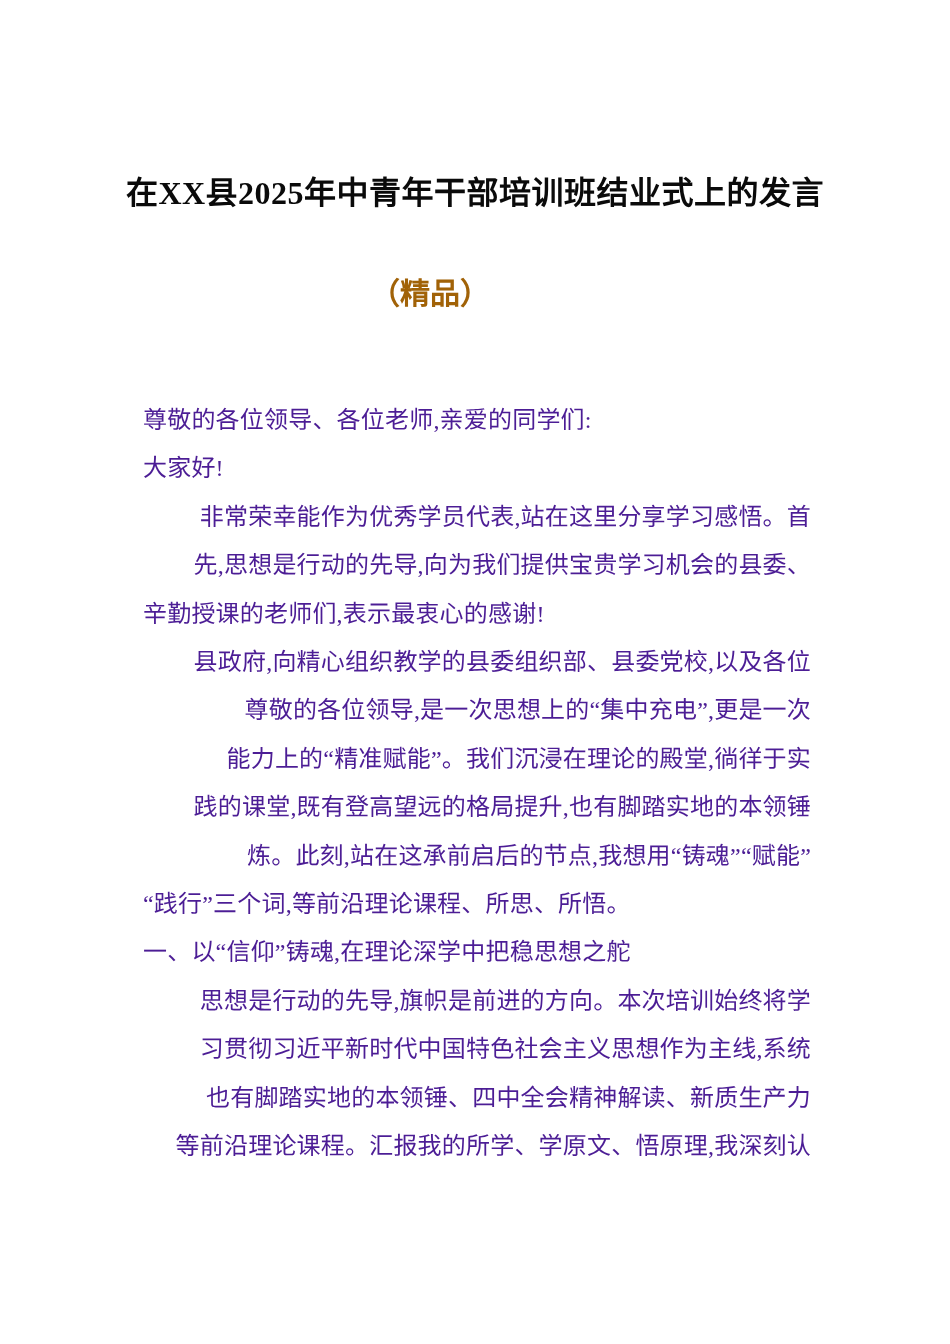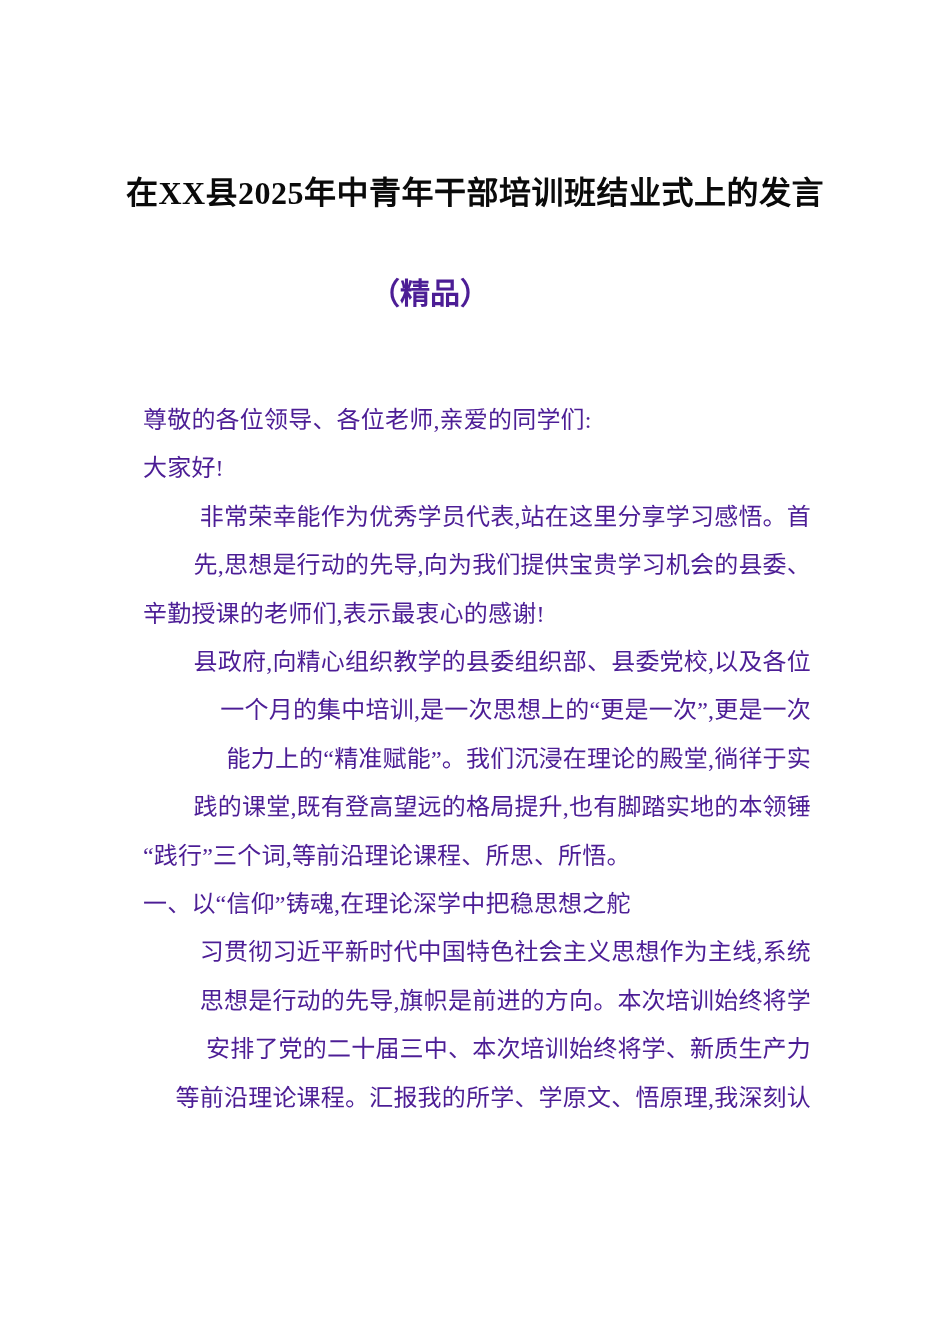--- a/index.html
+++ b/index.html
@@ -42,21 +42,21 @@
 
   .doc-subtitle {
     position: absolute;
     left: 0;
     top: 272px;
     width: 860px;
     text-align: center;
     font-size: 30px;
     font-weight: bold;
     line-height: 44px;
-    color: #4c1d95;
+    color: #a16207;
   }
 
   
   .doc-body {
     position: absolute;
     left: 143px;
     top: 396px;
     width: 668px;
   }
 
@@ -84,24 +84,25 @@
 
   <div class="doc-subtitle">（精品）</div>
 
   <div class="doc-body">
     <div class="doc-line">尊敬的各位领导、各位老师,亲爱的同学们:</div>
     <div class="doc-line">大家好!</div>
     <div class="doc-line justified">非常荣幸能作为优秀学员代表,站在这里分享学习感悟。首</div>
     <div class="doc-line justified">先,思想是行动的先导,向为我们提供宝贵学习机会的县委、</div>
     <div class="doc-line">辛勤授课的老师们,表示最衷心的感谢!</div>
     <div class="doc-line justified">县政府,向精心组织教学的县委组织部、县委党校,以及各位</div>
-    <div class="doc-line justified">一个月的集中培训,是一次思想上的“更是一次”,更是一次</div>
+    <div class="doc-line justified">尊敬的各位领导,是一次思想上的“集中充电”,更是一次</div>
     <div class="doc-line justified">能力上的“精准赋能”。我们沉浸在理论的殿堂,徜徉于实</div>
     <div class="doc-line justified">践的课堂,既有登高望远的格局提升,也有脚踏实地的本领锤</div>
+    <div class="doc-line justified">炼。此刻,站在这承前启后的节点,我想用“铸魂”“赋能”</div>
     <div class="doc-line">“践行”三个词,等前沿理论课程、所思、所悟。</div>
     <div class="doc-line">一、以“信仰”铸魂,在理论深学中把稳思想之舵</div>
+    <div class="doc-line justified">思想是行动的先导,旗帜是前进的方向。本次培训始终将学</div>
     <div class="doc-line justified">习贯彻习近平新时代中国特色社会主义思想作为主线,系统</div>
-    <div class="doc-line justified">思想是行动的先导,旗帜是前进的方向。本次培训始终将学</div>
-    <div class="doc-line justified">安排了党的二十届三中、本次培训始终将学、新质生产力</div>
+    <div class="doc-line justified">也有脚踏实地的本领锤、四中全会精神解读、新质生产力</div>
     <div class="doc-line justified">等前沿理论课程。汇报我的所学、学原文、悟原理,我深刻认</div>
   </div>
 
 </div>
 
 </body></html>

